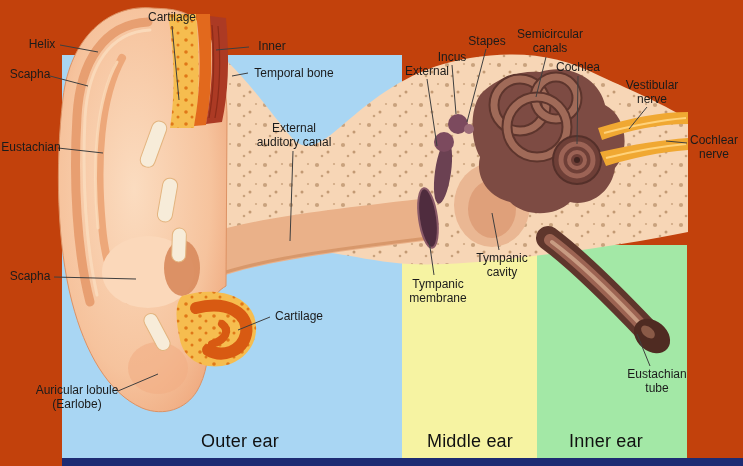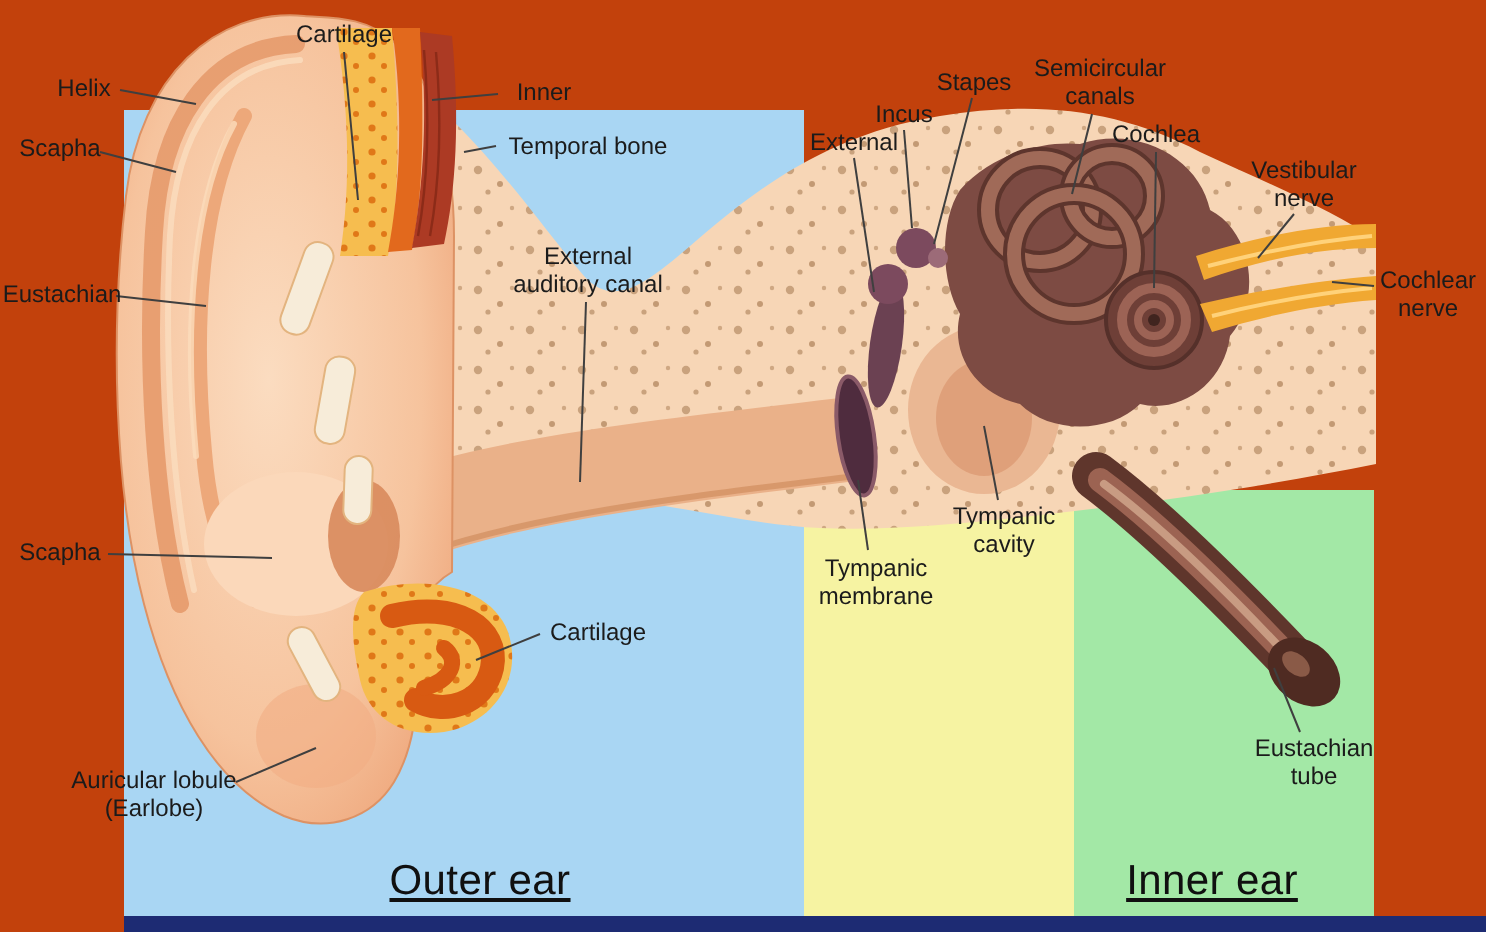--- a/index.html
+++ b/index.html
@@ -8,21 +8,21 @@
     background:#c2410c;font-family:"Liberation Sans",sans-serif;
   }
   .stage svg{position:absolute;left:0;top:0;}
   .lbl{
     position:absolute;transform:translate(-50%,-50%);
     font-size:12px;line-height:1.18;color:#1b1b1b;text-align:center;
     white-space:pre-line;
   }
   .region-lbl{
     position:absolute;transform:translate(-50%,-50%);
-    font-size:21px;color:#101010;letter-spacing:.2px;text-decoration:underline;
+    font-size:18px;color:#101010;letter-spacing:.2px;
   }
 </style>
 </head>
 <body>
 
 <div class="stage">
 
   <svg width="743" height="466" viewBox="0 0 743 466">
     <defs>
       <radialGradient id="skinG" cx="45%" cy="45%" r="70%">
@@ -213,15 +213,16 @@
   <div class="lbl" style="left:30px;top:276px">Scapha</div>
   <div class="lbl" style="left:438px;top:291px">Tympanic
 membrane</div>
   <div class="lbl" style="left:299px;top:316px">Cartilage</div>
   <div class="lbl" style="left:77px;top:397px">Auricular lobule
 (Earlobe)</div>
   <div class="lbl" style="left:657px;top:381px">Eustachian
 tube</div>
 
   <div class="region-lbl" style="left:240px;top:441px">Outer ear</div>
+  <div class="region-lbl" style="left:470px;top:441px">Middle ear</div>
   <div class="region-lbl" style="left:606px;top:441px">Inner ear</div>
 
 </div>
 
 </body></html>

